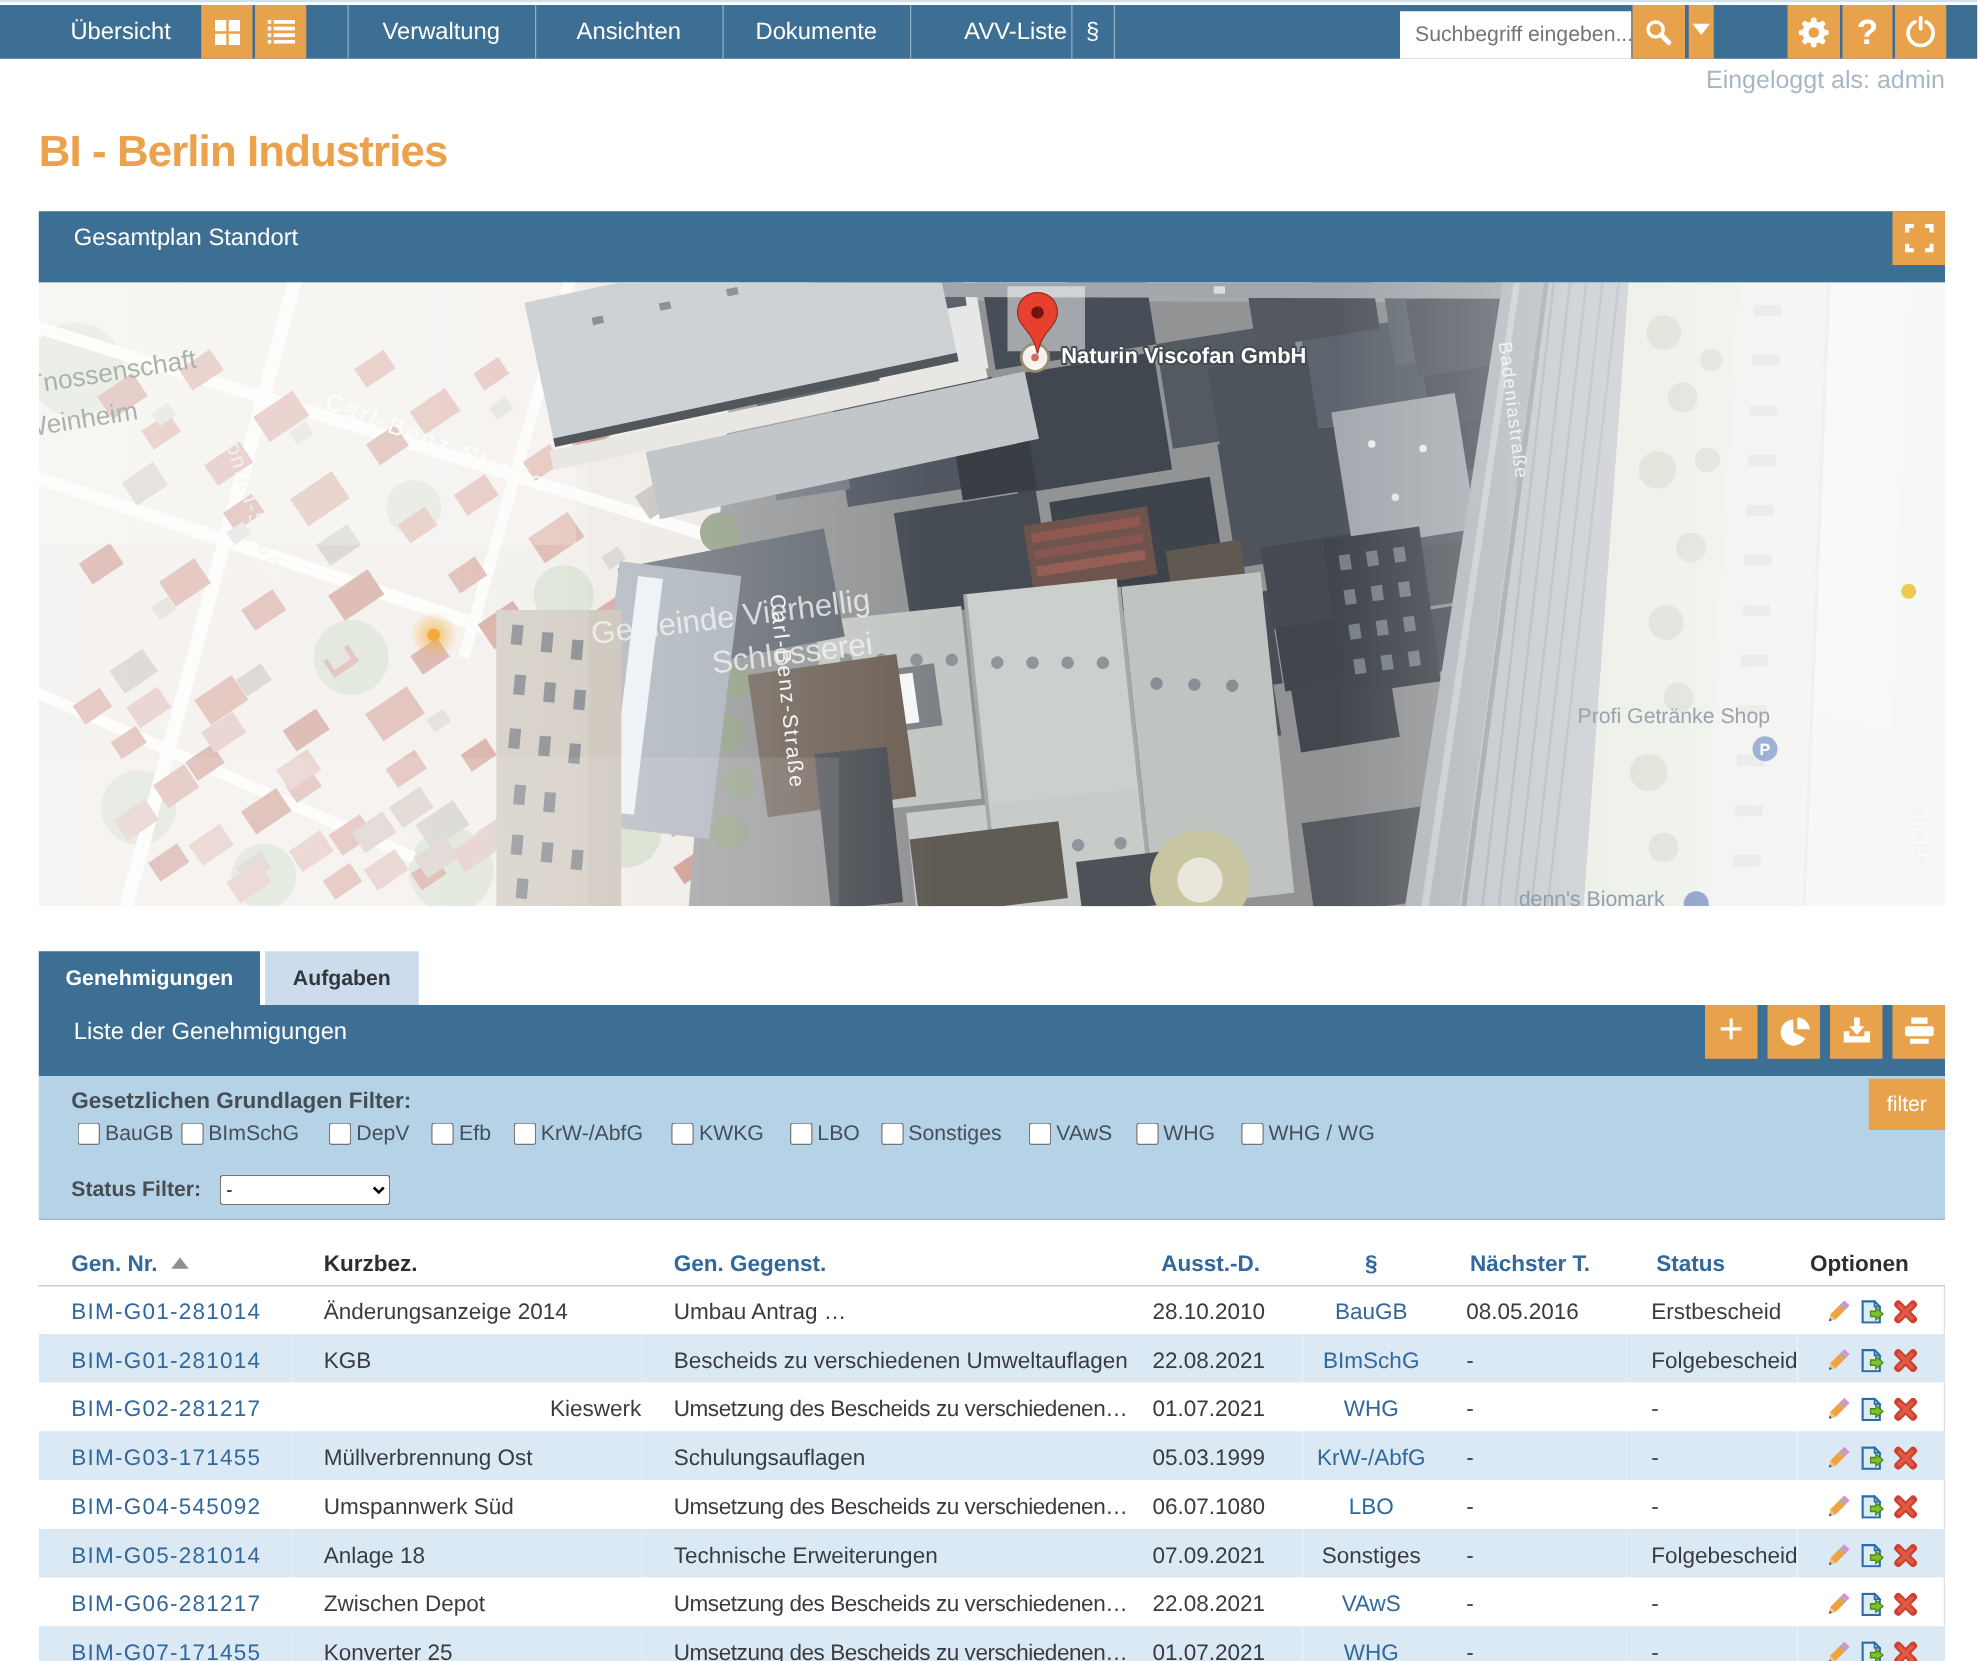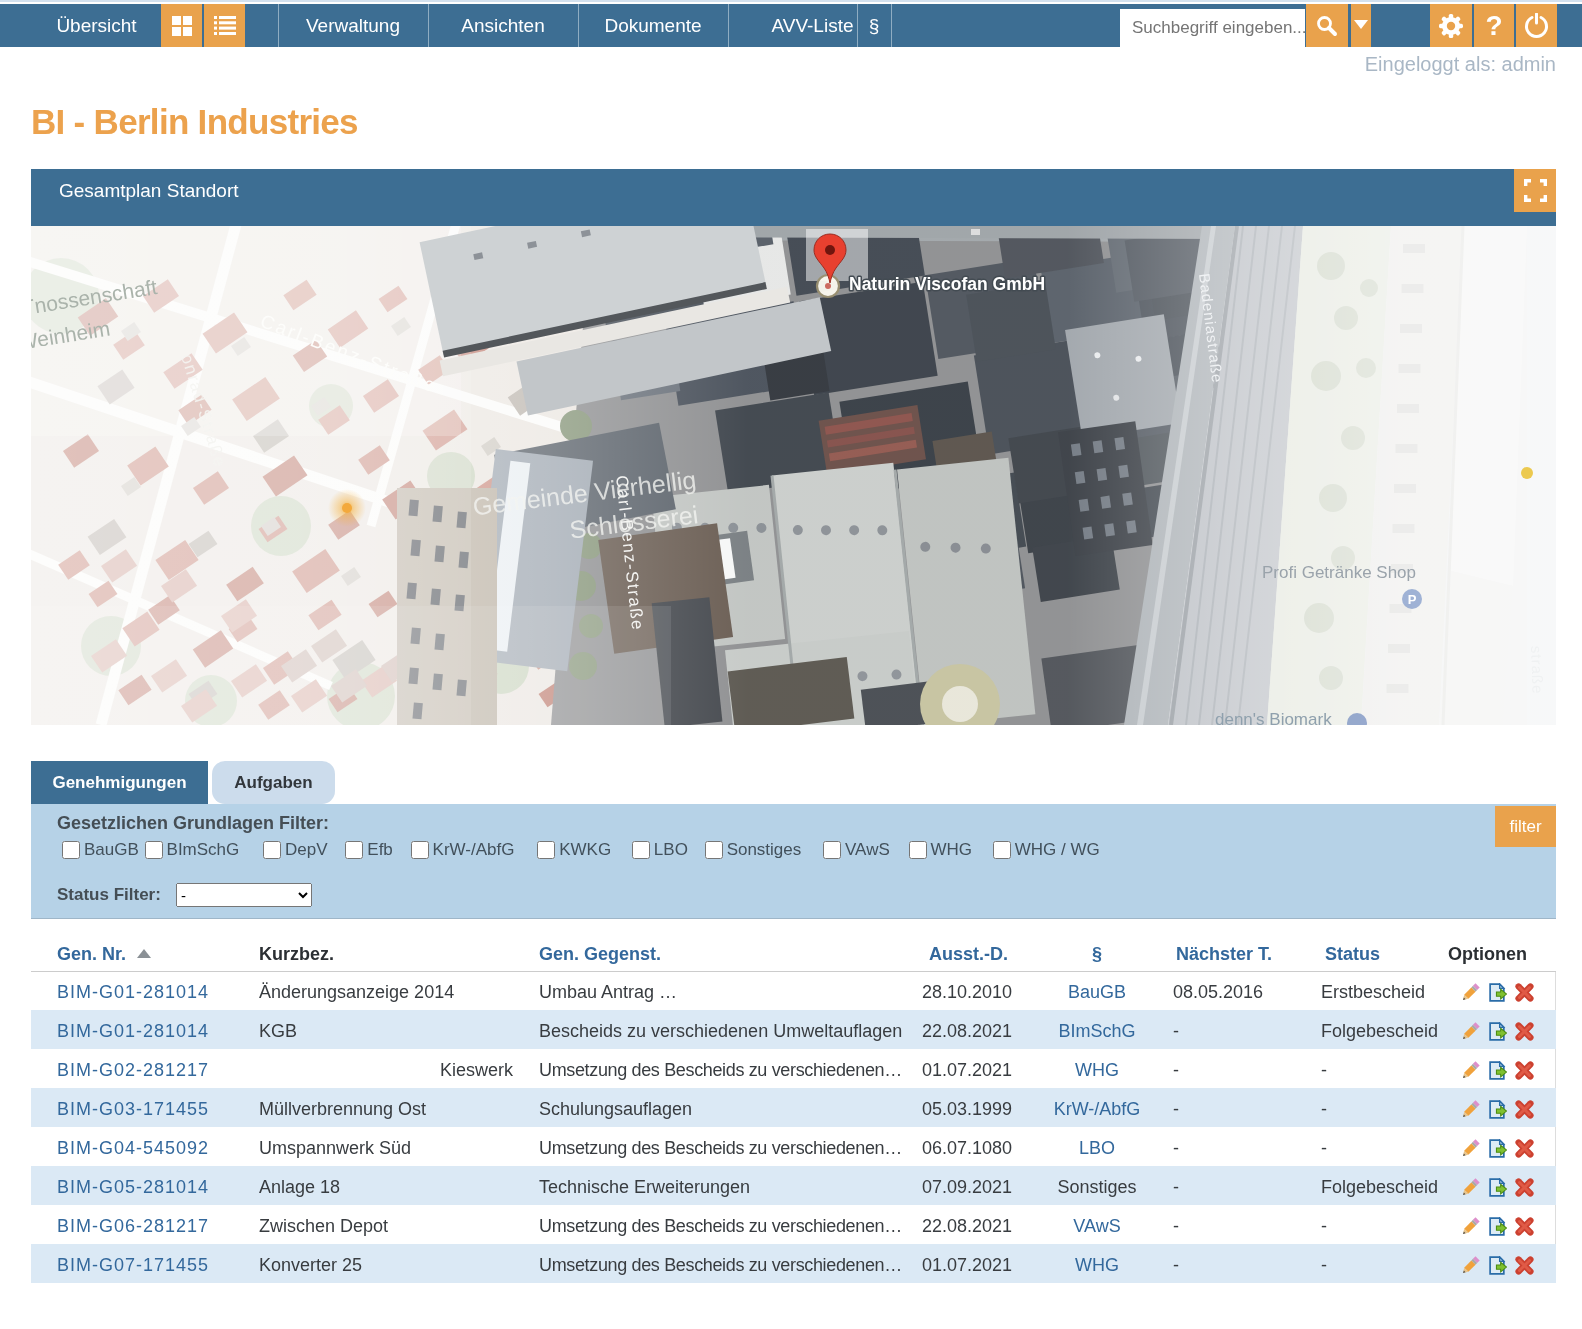--- a/index.html
+++ b/index.html
@@ -37,21 +37,21 @@
 .phead { position:relative; height:57px; background:#3d6e93; color:#fff;
   font-size:19px; line-height:43px; padding-left:28px; }
 .phead .pbtn { position:absolute; top:0; height:43px; width:42px;
   background:#e9a24c; }
 .map { position:relative; width:1525px; height:499px; overflow:hidden; }
 
 .tabs { margin-top:36px; height:43px; position:relative; }
 .tab { position:absolute; top:0; height:43px; line-height:43px;
   text-align:center; font-size:17px; font-weight:bold; }
 .tab.active { left:0; width:177px; background:#3d6e93; color:#fff; }
-.tab.idle { left:181px; width:123px; background:#ccdcec; color:#32373c;border-radius:13px; }
+.tab.idle { left:181px; width:123px; background:#ccdcec; color:#32373c; }
 
 .filter { background:#b6d2e7; height:115px; position:relative;
   border-bottom:1px solid #9fb6c8; }
 .filter .t1 { position:absolute; left:26px; top:9px; font-size:18px;
   font-weight:bold; color:#454e55; }
 .cbrow { position:absolute; left:26px; top:36px; font-size:17px; color:#42505b;
   white-space:nowrap; }
 .cbrow label { margin-right:0; }
 .cbrow input { width:18px; height:18px; vertical-align:-4px; margin:0 4px 0 0; }
 .filter .t2 { position:absolute; left:26px; top:81px; font-size:17px;
@@ -482,20 +482,47 @@
 <circle cx="797" cy="60" r="3" fill="#c2483f" opacity="0.8"></circle>
 <path d="M799 8 C 790 8 783 15 783 24 C 783 31 788 35 793 42 C 796 46 798 52 799 57 C 800 52 802 46 805 42 C 810 35 815 31 815 24 C 815 15 808 8 799 8 Z" fill="#e8402f" stroke="#9c2d22" stroke-width="1"></path>
 <circle cx="799" cy="24" r="5" fill="#70150e"></circle>
 <text x="818" y="64" font-size="17.5" font-weight="bold" font-family="Liberation Sans" fill="#ffffff" stroke="#434b52" stroke-width="3" paint-order="stroke" stroke-linejoin="round">Naturin Viscofan GmbH</text>
 </svg>
     </div>
   <div class="tabs">
     <div class="tab active">Genehmigungen</div>
     <div class="tab idle">Aufgaben</div>
   </div>
+  <div class="phead">Liste der Genehmigungen
+    <div class="pbtn" style="right:150px;text-align:center;line-height:39px;font-size:34px;color:#fff;">+</div>
+    <div class="pbtn" style="right:100px;">
+      <svg style="display:block;margin:9px auto;" width="25" height="25" viewBox="0 0 25 25">
+        <path d="M11.5 2.5 A 10.5 10.5 0 1 0 21.3 17.8 L11.8 13 Z" fill="#fff"></path>
+        <path d="M14.8 10.4 L14.8 1 A 10.2 10.2 0 0 1 24.8 10.4 Z" fill="#fff"></path>
+      </svg>
+    </div>
+    <div class="pbtn" style="right:50px;">
+      <svg style="display:block;margin:9px auto;" width="25" height="25" viewBox="0 0 25 25">
+        <g fill="#fff">
+          <rect x="10.2" y="1" width="4.6" height="8"></rect>
+          <path d="M6.5 8 h12 l-6 7 z"></path>
+          <path d="M2 12 v9 h21 v-9 h-4.5 v4 h-12 v-4 z"></path>
+        </g>
+      </svg>
+    </div>
+    <div class="pbtn" style="right:0;">
+      <svg style="display:block;margin:9px auto;" width="25" height="25" viewBox="0 0 25 25">
+        <g fill="#fff">
+          <rect x="6" y="1" width="13" height="5"></rect>
+          <rect x="1" y="8" width="23" height="8" rx="2"></rect>
+          <rect x="5" y="18" width="15" height="4"></rect>
+        </g>
+      </svg>
+    </div>
+  </div>
   <div class="filter">
     <div class="t1">Gesetzlichen Grundlagen Filter:</div>
     <div class="cbrow">
       <input type="checkbox" style="margin-left: 5px;"><label>BauGB</label>
       <input type="checkbox" style="margin-left: 1px;"><label>BImSchG</label>
       <input type="checkbox" style="margin-left: 19px;"><label>DepV</label>
       <input type="checkbox" style="margin-left: 13px;"><label>Efb</label>
       <input type="checkbox" style="margin-left: 13px;"><label>KrW-/AbfG</label>
       <input type="checkbox" style="margin-left: 18px;"><label>KWKG</label>
       <input type="checkbox" style="margin-left: 16px;"><label>LBO</label>

